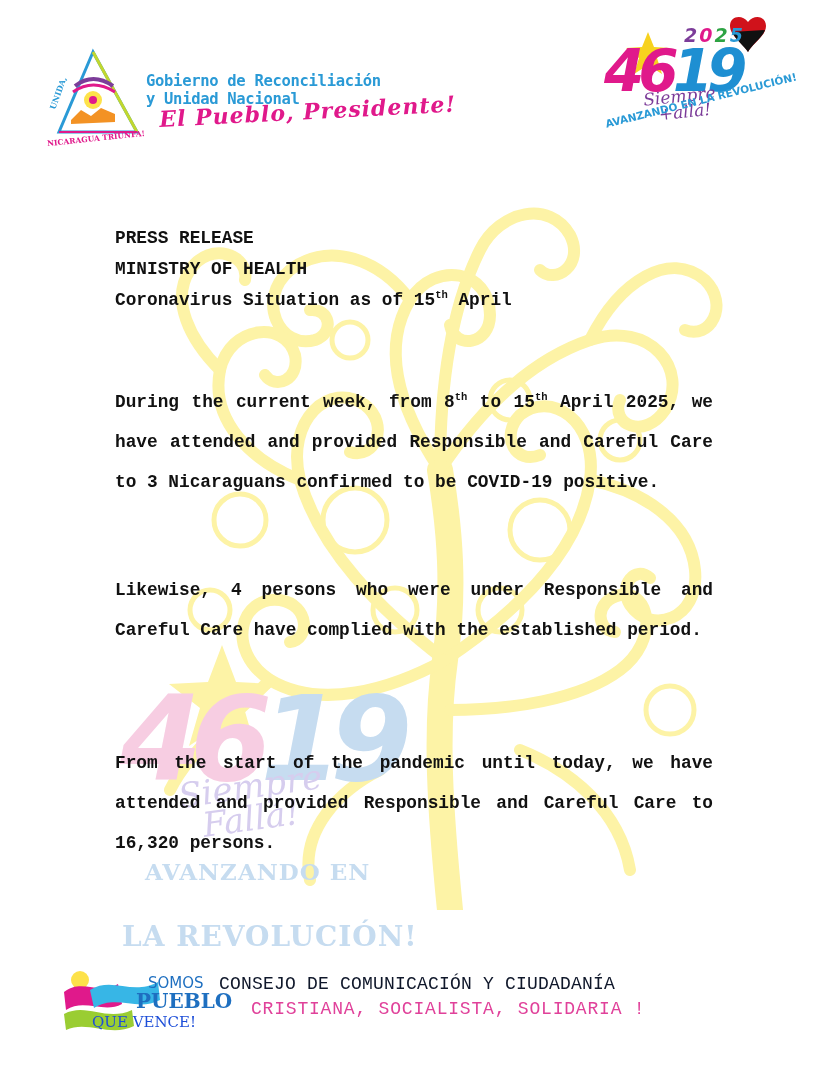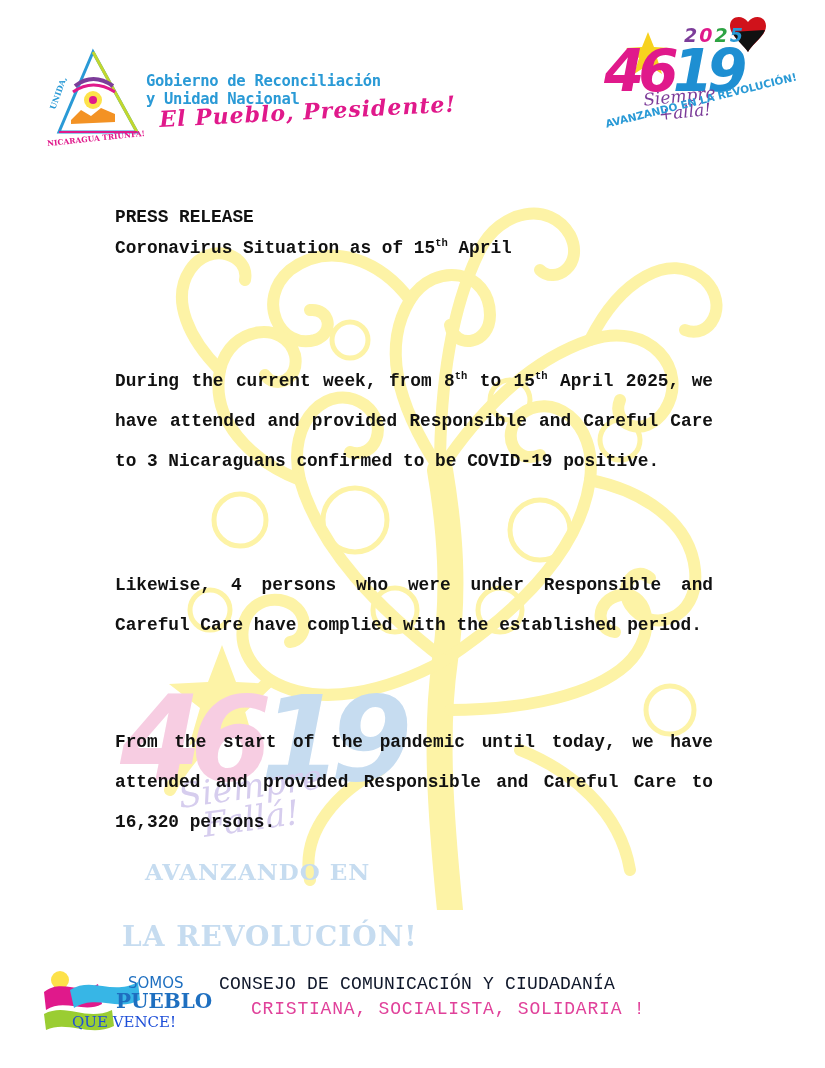--- a/index.html
+++ b/index.html
@@ -26,27 +26,27 @@
     .gov-slogan {
       left: 160px; top: 106px; font-family: "DejaVu Serif", serif; font-style: italic;
       color: #e0198b; font-size: 22px; letter-spacing: 1px; transform: rotate(-3deg);
       transform-origin: left bottom; font-weight: bold;
     }
 
     
     .right-logo { left: 596px; top: 14px; width: 180px; height: 130px; }
 
     
-    .doc { left: 115px; width: 598px; color: #111; font-weight: bold; font-size: 17.8px; }
+    .doc { left: 115px; width: 598px; color: #111; font-weight: bold; font-size: 17.8px; margin-top: 21px; }
     .heading-line { line-height: 31px; white-space: nowrap; }
     .para { text-align: justify; line-height: 40px; }
     sup { font-size: 10.5px; vertical-align: 7px; line-height: 0; }
 
     
-    .footer-logo { left: 42px; top: 970px; width: 150px; height: 68px; }
+    .footer-logo { left: 62px; top: 970px; width: 150px; height: 68px; }
     .footer-line1 {
       left: 219px; top: 974px; color: #0f172a; font-size: 18px; font-family: "Liberation Mono", monospace;
       letter-spacing: 0.2px; white-space: nowrap;
     }
     .footer-line2 {
       left: 219px; top: 999px; color: #e0419a; font-size: 18px; font-family: "Liberation Mono", monospace;
       letter-spacing: 0.8px; white-space: nowrap; margin-left: 32px;
     }
   </style>
 </head>
@@ -139,26 +139,27 @@
   </div>
   <div style="position:absolute;left:48px;top:74px;font-family:'DejaVu Serif',serif;font-style:italic;font-size:17px;color:#7c3c99;line-height:16px;transform:rotate(-6deg);">
     <div>Siempre</div>
     <div style="padding-left:14px;">+allá!</div>
   </div>
   <div style="position:absolute;left:8px;top:104px;font-family:'DejaVu Sans',sans-serif;font-weight:bold;font-size:10.5px;color:#2a9ad6;white-space:nowrap;transform:rotate(-14deg);transform-origin:left top;">AVANZANDO EN LA REVOLUCIÓN!</div>
 </div>
 
 <div class="abs doc" style="top:202px;">
   <div class="heading-line">PRESS RELEASE</div>
+  <div class="heading-line">MINISTRY OF HEALTH</div>
   <div class="heading-line"><span>Coronavirus Situation as of 15</span><sup>th</sup><span> April</span></div>
 </div>
 
 <div class="abs doc para" style="top:361px;"><span>During the current week, from 8</span><sup>th</sup><span> to 15</span><sup>th</sup><span> April 2025, we have attended and provided Responsible and Careful Care to 3 Nicaraguans confirmed to be COVID-19 positive.</span></div>
 
-<div class="abs doc para" style="top:565px;">Likewise, 4 persons who were under Responsible and Careful Care have complied with the established period.</div>
+<div class="abs doc para" style="top:549px;">Likewise, 4 persons who were under Responsible and Careful Care have complied with the established period.</div>
 
 <div class="abs doc para" style="top:722px;">From the start of the pandemic until today, we have attended and provided Responsible and Careful Care to 16,320 persons.</div>
 
 <div class="abs footer-logo">
   <svg width="150" height="68" viewBox="0 0 150 68" style="position:absolute;left:0;top:0;">
     <circle cx="18" cy="10" r="9" fill="#fde24a"></circle>
     <path d="M2 22 C 20 8, 38 26, 56 14 L 60 34 C 42 44, 22 28, 4 40 Z" fill="#e0198b"></path>
     <path d="M28 20 C 50 6, 70 26, 96 12 L 98 30 C 76 42, 54 24, 32 38 Z" fill="#37b6e6"></path>
     <path d="M2 44 C 24 32, 44 52, 70 40 L 72 56 C 48 68, 26 50, 4 60 Z" fill="#9acd32"></path>
   </svg>

